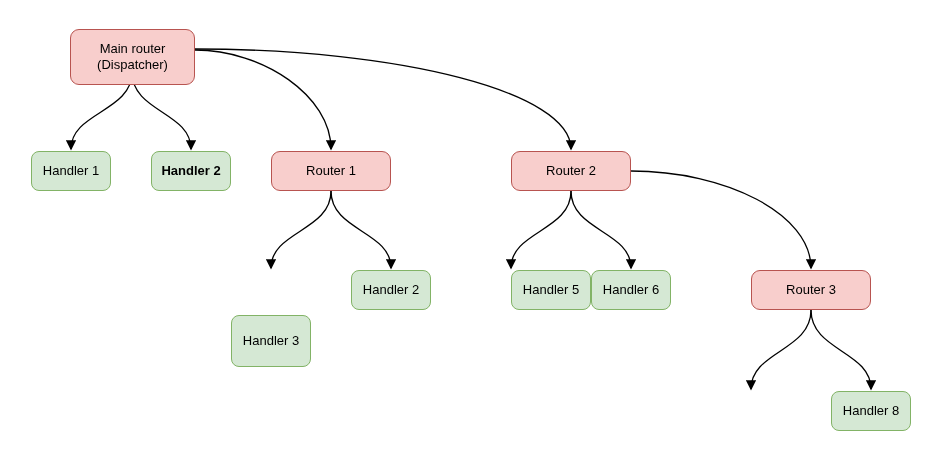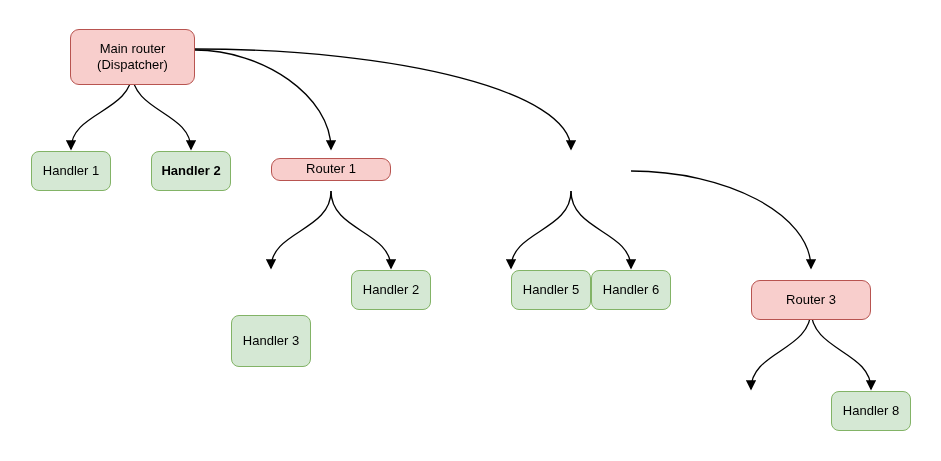--- a/index.html
+++ b/index.html
@@ -75,29 +75,30 @@
     <path class="edge" d="M 811,310 C 811,351 751,351 751,389" marker-end="url(#arrowhead)"></path>
     <path class="edge" d="M 811,310 C 811,351 871,351 871,389" marker-end="url(#arrowhead)"></path>
   </svg>
 
   <div class="node router" style="left:70px; top:29px; width:125px; height:56px;">Main router (Dispatcher)</div>
 
   <div class="node handler" style="left:31px; top:151px; width:80px; height:40px;">Handler 1</div>
 
   <div class="node handler" style="left:151px; top:151px; width:80px; height:40px;font-weight:bold;">Handler 2</div>
 
-  <div class="node router" style="left:271px; top:151px; width:120px; height:23px;margin-top:7px;">Router 1</div>
+  <div class="node router" style="left:271px; top:151px; width:120px; height:40px;">Router 1</div>
 
+  <div class="node router" style="left:511px; top:151px; width:120px; height:40px;">Router 2</div>
 
   <div class="node handler" style="left:231px; top:270px; width:80px; height:52px;margin-top:45px;">Handler 3</div>
 
   <div class="node handler" style="left:351px; top:270px; width:80px; height:40px;">Handler 2</div>
 
   <div class="node handler" style="left:471px; top:270px; width:80px; height:40px;margin-left:40px;">Handler 5</div>
 
   <div class="node handler" style="left:591px; top:270px; width:80px; height:40px;">Handler 6</div>
 
-  <div class="node router" style="left:751px; top:270px; width:120px; height:40px;margin-top:10px;">Router 3</div>
+  <div class="node router" style="left:751px; top:270px; width:120px; height:40px;">Router 3</div>
 
 
   <div class="node handler" style="left:831px; top:391px; width:80px; height:40px;text-align:center;">Handler 8</div>
 
 </div>
 
 </body></html>

